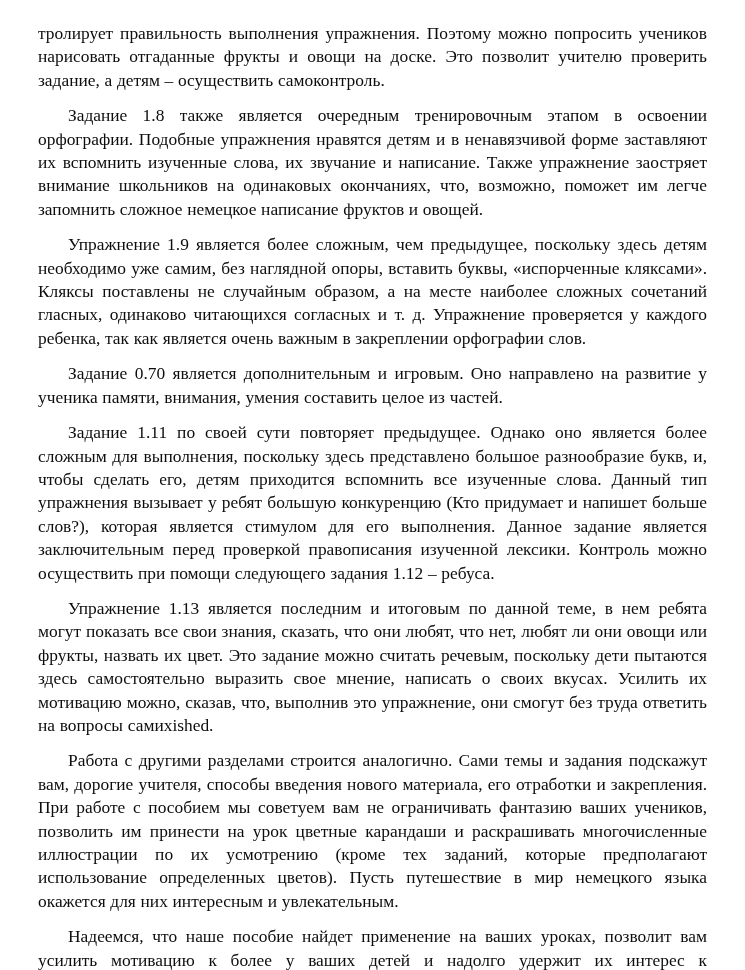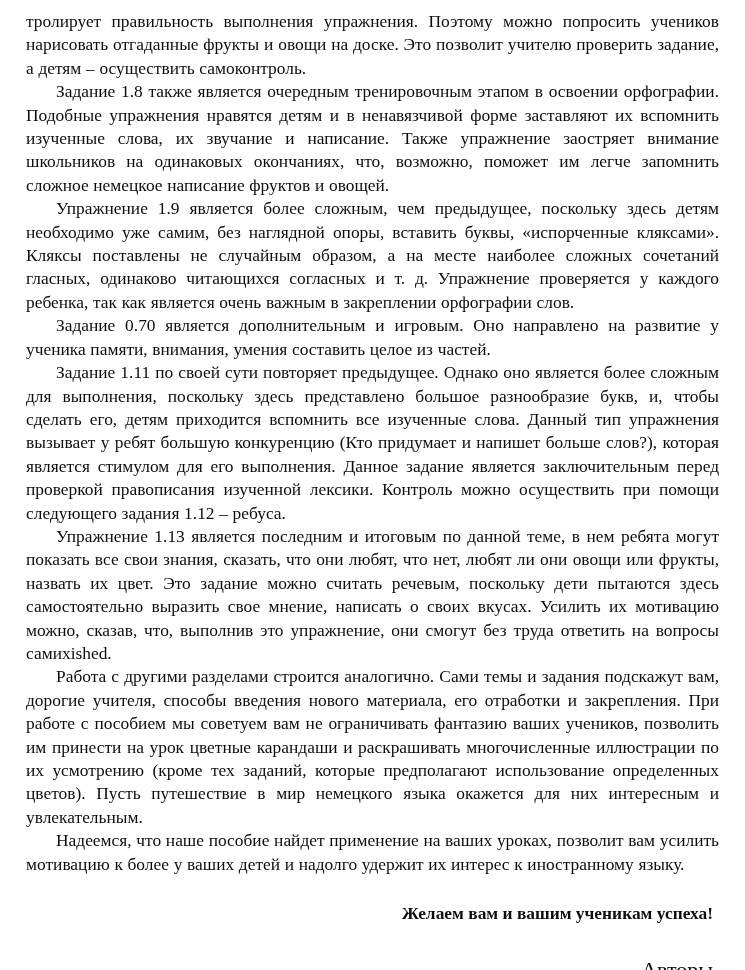--- a/index.html
+++ b/index.html
@@ -15,21 +15,21 @@
     overflow: hidden;
   }
   #page {
     box-sizing: border-box;
     width: 745px;
     height: 970px;
     padding: 8px 26px 0 26px;
     position: relative;
   }
   .para {
-    margin: 0;
+    margin: 12px;
     font-size: 17.4px;
     line-height: 1.345;
     text-align: justify;
     text-justify: inter-word;
     text-indent: 30px;
     hyphens: manual;
     word-spacing: 0.02em;
   }
   .para.noindent {
     text-indent: 0;

